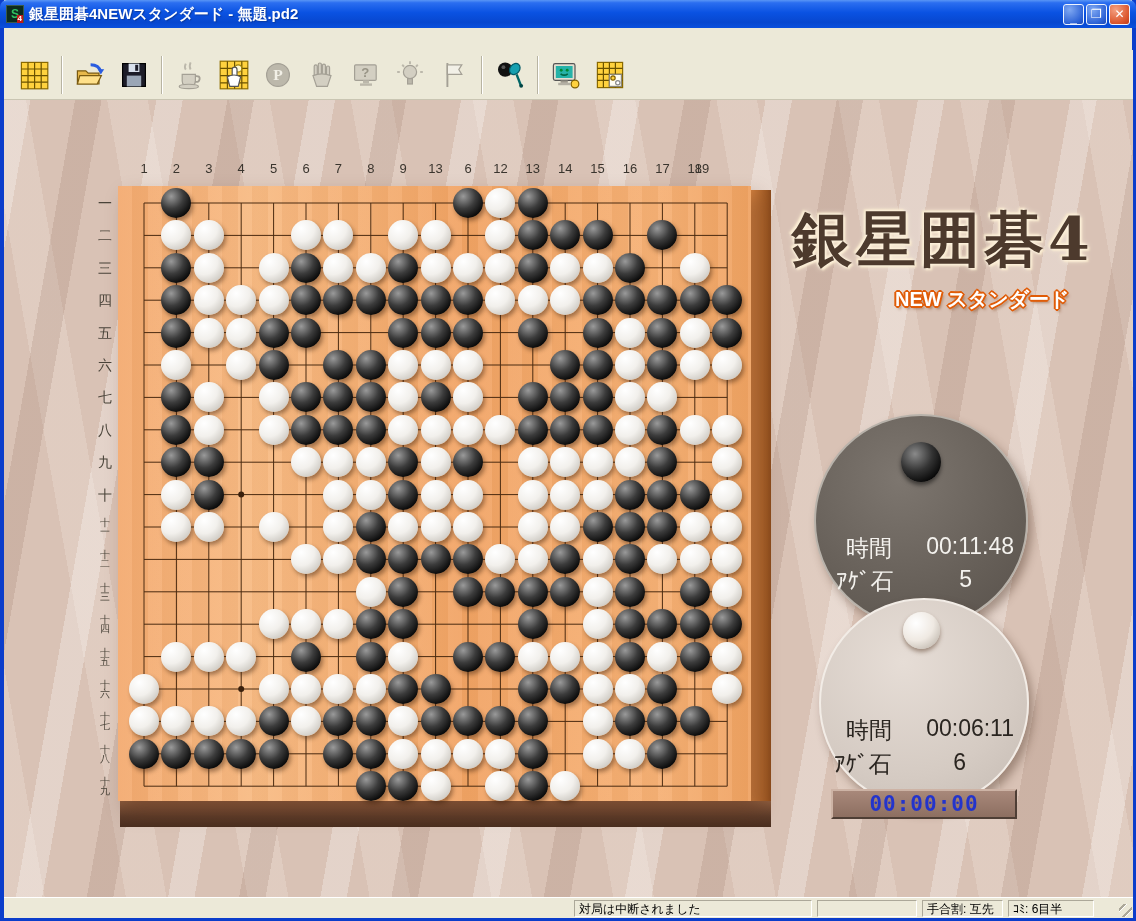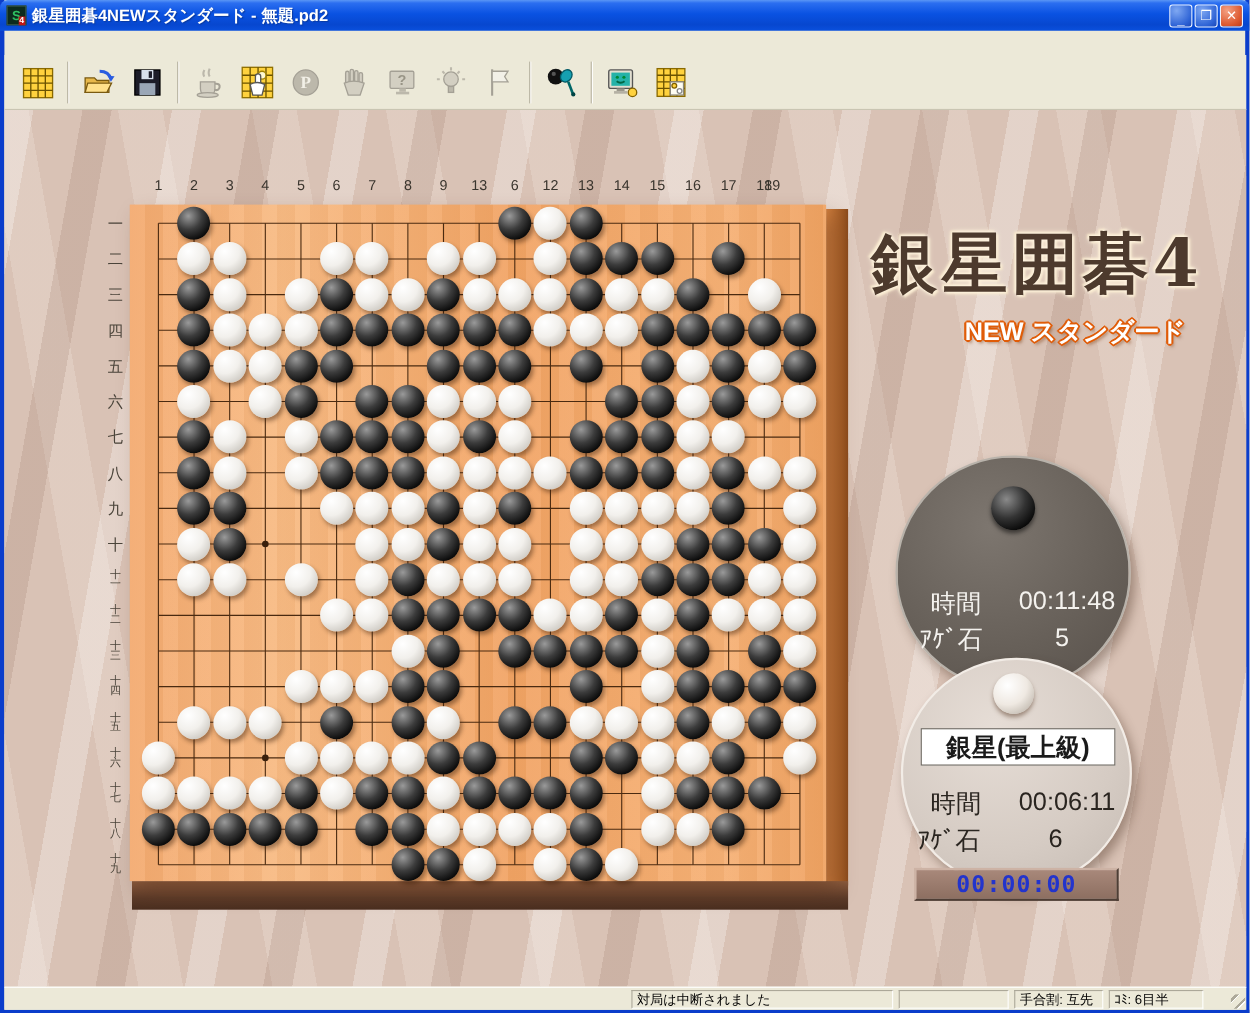--- a/index.html
+++ b/index.html
@@ -64,21 +64,21 @@
   svg.grid { position:absolute; left:0; top:0; z-index:1; }
   .stone { position:absolute; width:30px; height:30px; border-radius:50%; z-index:2;
     box-shadow:2px 3px 4px rgba(60,30,10,.45); }
   .stone.B { background:radial-gradient(circle at 34% 28%, #9a9a9a, #3c3c3c 42%, #0c0c0c 75%); }
   .stone.W { background:radial-gradient(circle at 34% 28%, #ffffff, #f2f0ec 45%, #c9c5be 85%); }
 
   
   .brand-title { position:absolute; left:788px; top:100px; width:345px; font-family:"DejaVu Serif","Liberation Serif",serif;
     font-weight:bold; font-size:60px; letter-spacing:4px; color:#4d3a2d; white-space:nowrap;
     text-shadow:0 0 3px #fff7e8, 0 0 6px #fff2dd, 2px 2px 2px #f7e6c8, -2px -2px 2px #f7e6c8; }
-  .brand-sub { position:absolute; left:826px; top:186px; font-size:23px; font-weight:bold; color:#fff; white-space:nowrap;
+  .brand-sub { position:absolute; left:844px; top:186px; font-size:20px; font-weight:bold; color:#fff; white-space:nowrap;
     text-shadow:-2px 0 #e05c08, 2px 0 #e05c08, 0 -2px #e05c08, 0 2px #e05c08,
                 -1px -1px #e05c08, 1px 1px #e05c08, -1px 1px #e05c08, 1px -1px #e05c08, 2px 3px 3px rgba(120,50,0,.5);padding-left:47px; }
 
   
   .panel { position:absolute; border-radius:50%; }
   .panel.dark { left:810px; top:314px; width:214px; height:214px; z-index:3;
     background:radial-gradient(circle at 40% 30%, #7d766f, #665f58 60%, #57504a);
     border:2px solid #b8b2aa; box-shadow:4px 6px 10px rgba(70,45,30,.4); }
   .panel.light { left:815px; top:498px; width:210px; height:210px; z-index:4;
     background:radial-gradient(circle at 40% 30%, #e6ddd6, #d5cbc3 60%, #c4bab2);
@@ -656,21 +656,20 @@
       <span>時間</span>
       <span>00:11:48</span>
     </div>
     <div class="prow panel-dark-text" style="left:832px; top:466px; width:136px;">
       <span>ｱｹﾞ石</span>
       <span>5</span>
     </div>
 
     <div class="panel light"></div>
     <div class="sphere white"></div>
-    <div class="nameplate light">銀星(最上級)</div>
     <div class="prow panel-light-text" style="left:842px; top:615px; width:168px;">
       <span>時間</span>
       <span>00:06:11</span>
     </div>
     <div class="prow panel-light-text" style="left:830px; top:649px; width:132px;">
       <span>ｱｹﾞ石</span>
       <span>6</span>
     </div>
 
     <div class="timerbar">

